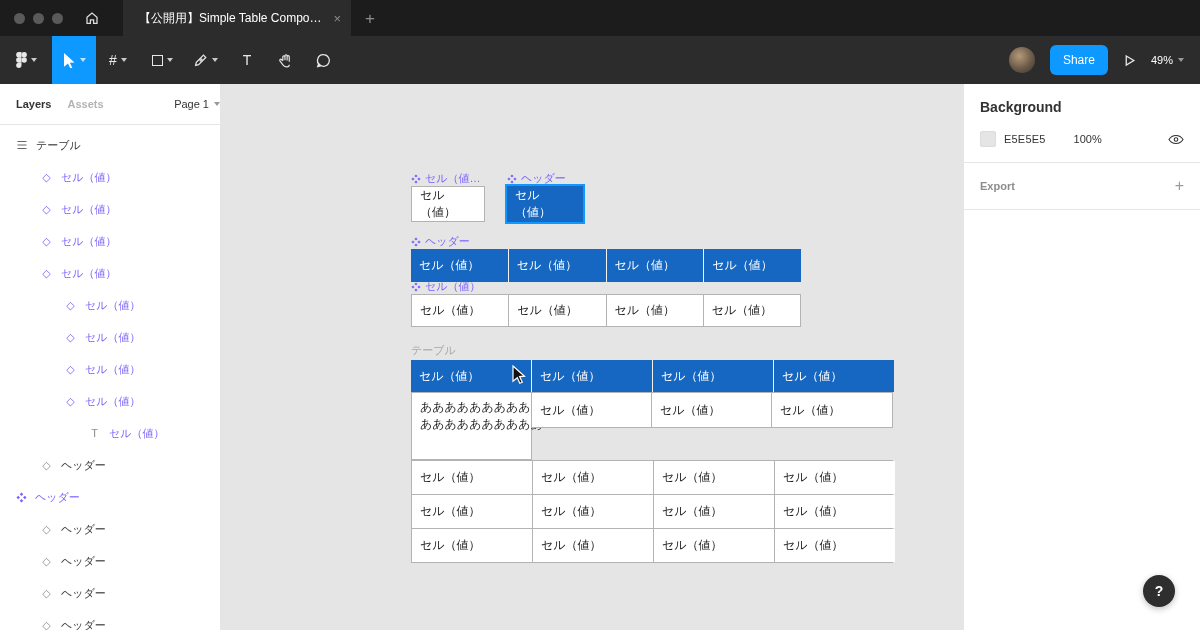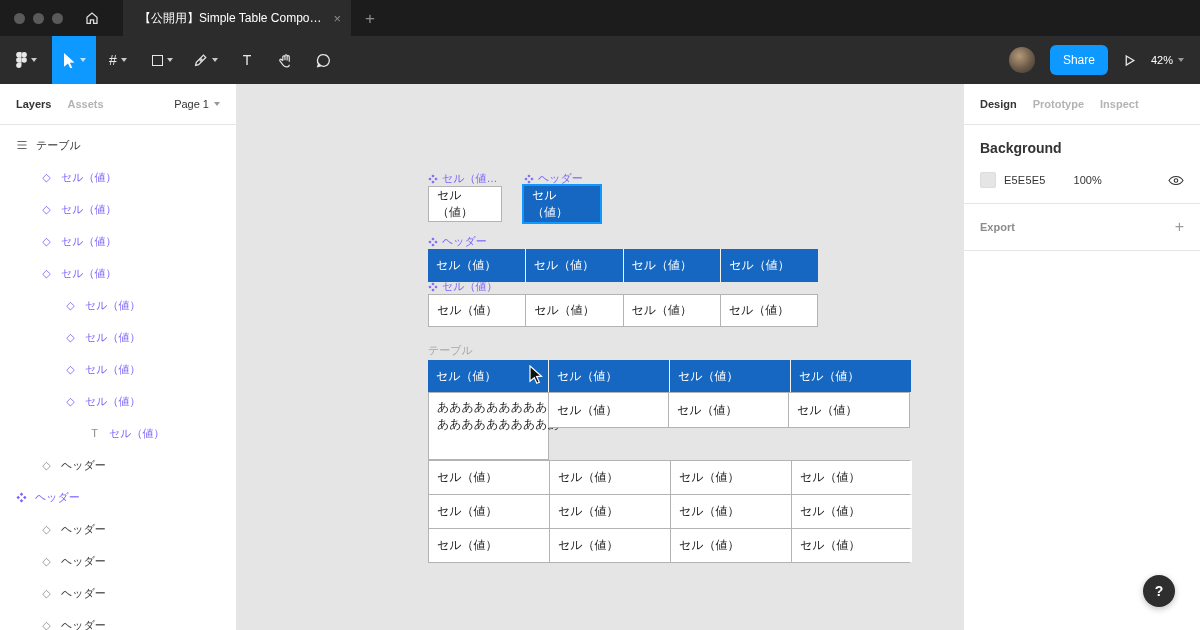--- a/index.html
+++ b/index.html
@@ -65,21 +65,21 @@
   .swatch { width:16px; height:16px; background:#e5e5e5; border:1px solid #dcdcdc; border-radius:2px; }
   .hex { margin-left:8px; letter-spacing:.2px; }
   .opacity-val { margin-left:28px; }
   .eye-btn { margin-left:auto; display:flex; }
   .export-row { display:flex; align-items:center; }
   .export-title { font-size:11px; font-weight:700; color:#8c8c8c; }
   .add-export { margin-left:auto; color:#9a9a9a; font-size:16px; line-height:1; }
   .help-fab { position:absolute; right:25px; bottom:23px; width:32px; height:32px; border-radius:50%; background:#2e2e2e; color:#fff; font-size:14px; font-weight:700; display:flex; align-items:center; justify-content:center; box-shadow:0 2px 6px rgba(0,0,0,.25); }
 
   
-  .canvas { position:absolute; top:84px; left:237px; width:726px; height:546px; background:#e5e5e5; overflow:hidden; }
+  .canvas { position:absolute; top:84px; left:220px; width:726px; height:546px; background:#e5e5e5; overflow:hidden; }
   .obj-label { position:absolute; display:flex; align-items:center; gap:4px; font-size:11px; color:#7b61ff; white-space:nowrap; }
   .frame-label { position:absolute; font-size:11px; color:#a6a6a6; }
   .cell { position:absolute; display:flex; align-items:center; padding:0 8px; font-size:12px; }
   .cell.white { background:#fff; border:1px solid #b3b3b3; color:#1e1e1e; }
   .cell.blue { background:#1667c1; color:#fff; font-weight:500; }
   .cell.selected { box-shadow:0 0 0 2px #0d99ff; }
   .crow { position:absolute; display:grid; gap:1px; }
   .crow.blue-row { background:rgba(255,255,255,.55); }
   .crow.white-row { background:#b3b3b3; border:1px solid #b3b3b3; }
   .ccell { display:flex; align-items:center; padding:0 8px; font-size:12px; }
@@ -160,21 +160,21 @@
         </svg>
     </div>
   </div>
   <div class="tb-right">
     <div class="avatar"></div>
     <button class="share-btn">Share</button>
     <svg width="13" height="13" viewBox="0 0 12 12" fill="none" stroke="#e8e8e8" stroke-width="1.2">
         <path d="M3 1.8 10 6 3 10.2z"></path>
       </svg>
     <div class="zoom-ctl">
-      <span>42%</span>
+      <span>49%</span>
       <span class="chev gray"></span>
     </div>
   </div>
 </div>
 
 <aside class="left-sidebar">
   <div class="panel-tabs">
     <span class="ptab on">Layers</span>
     <span class="ptab off">Assets</span>
     <div class="page-sel">
@@ -406,25 +406,20 @@
         <span>セル（値）</span>
       </div>
   </div>
 
   <svg class="cursor-svg" style="left:291px;top:281px;" width="18" height="20" viewBox="0 0 18 20">
     <path d="M2 1 L13.5 11.2 L8.6 11.6 L11.3 17.2 L8.8 18.3 L6.3 12.7 L2 16.2 Z" fill="#111" stroke="#fff" stroke-width="1.2"></path>
   </svg>
 </main>
 
 <aside class="right-sidebar">
-  <div class="rs-tabs">
-    <span class="ptab on">Design</span>
-    <span class="ptab off">Prototype</span>
-    <span class="ptab off">Inspect</span>
-  </div>
   <div class="rs-section">
     <div class="sec-title">Background</div>
     <div class="bg-row">
       <span class="swatch"></span>
       <span class="hex">E5E5E5</span>
       <span class="opacity-val">100%</span>
       <span class="eye-btn">
         <svg width="16" height="11" viewBox="0 0 16 10" fill="none" stroke="#333" stroke-width="1.1">
             <path d="M1 5C3 1.7 5.4 1 8 1s5 .7 7 4c-2 3.3-4.4 4-7 4S3 8.3 1 5z"></path>
             <circle cx="8" cy="5" r="1.8"></circle>

